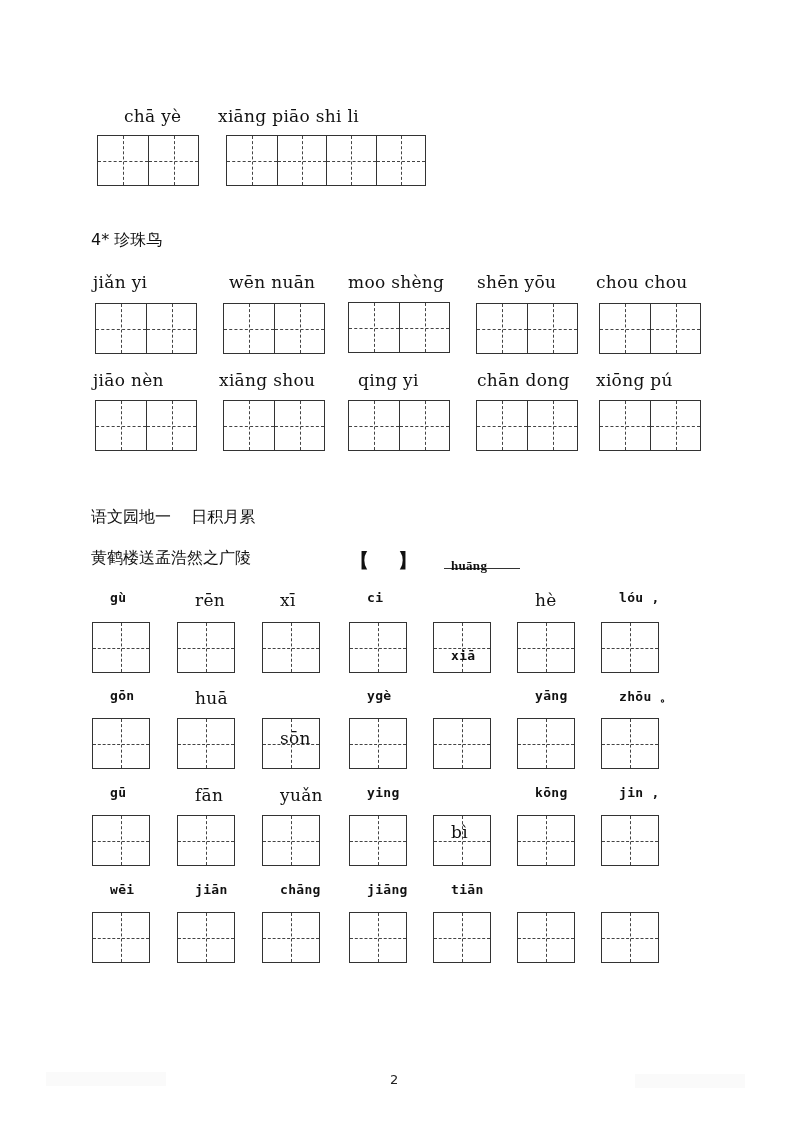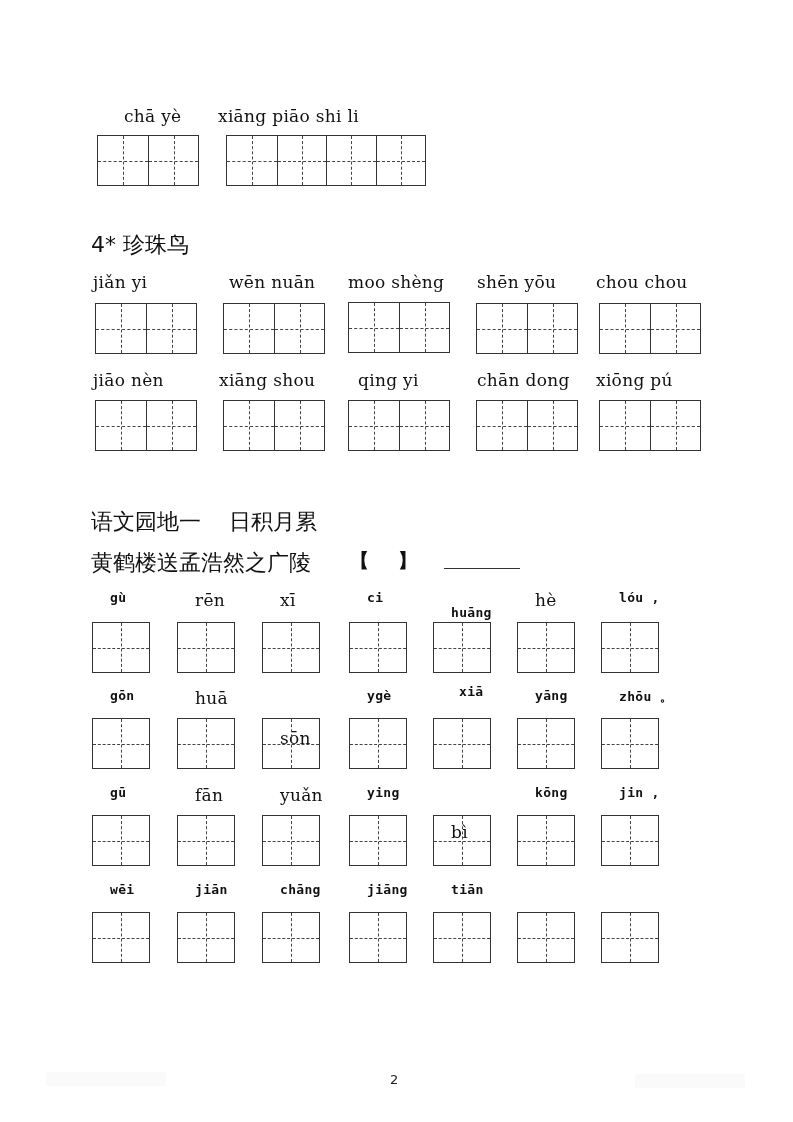--- a/index.html
+++ b/index.html
@@ -7,21 +7,21 @@
     width: 793px; height: 1122px; background: #ffffff; position: relative;
     overflow: hidden; color: #111;
     font-family: "DejaVu Sans", sans-serif;
   }
   .abs { position: absolute; }
   .pinyin {
     position: absolute; font-family: "DejaVu Serif", serif; font-size: 17px;
     white-space: nowrap; color: #111; letter-spacing: 0.3px;
   }
   .pinyin.bold { font-family: "DejaVu Sans Mono", monospace; font-weight: bold; font-size: 13px; }
-  .heading { position: absolute; font-size: 22px; white-space: nowrap; color: #111; }
+  .heading { position: absolute; font-size: 16px; white-space: nowrap; color: #111; }
   .grid {
     position: absolute; border: 1.5px solid #333; box-sizing: border-box; display: flex;
   }
   .cell {
     position: relative; height: 100%; box-sizing: border-box;
   }
   .cell + .cell { border-left: 1.2px solid #333; }
   .cell::before {
     content: ""; position: absolute; left: 50%; top: 0; bottom: 0;
     border-left: 1.2px dashed #444;
@@ -124,21 +124,21 @@
       <div class="cell" style="width: 100%;"></div>
     </div>
     <div class="pinyin" style="left: 280px; top: 590px;">xī</div>
     <div class="grid" style="left: 262px; top: 622px; width: 58px; height: 51px;">
       <div class="cell" style="width: 100%;"></div>
     </div>
     <div class="pinyin bold" style="left: 367px; top: 590px;">ci</div>
     <div class="grid" style="left: 349px; top: 622px; width: 58px; height: 51px;">
       <div class="cell" style="width: 100%;"></div>
     </div>
-    <div class="pinyin bold" style="left: 451px; top: 605px;">huāng</div>
+    <div class="pinyin bold" style="left: 451px; top: 558px; font-family: Liberation Serif, serif;">huāng</div>
     <div class="grid" style="left: 433px; top: 622px; width: 58px; height: 51px;">
       <div class="cell" style="width: 100%;"></div>
     </div>
     <div class="pinyin" style="left: 535px; top: 590px;">hè</div>
     <div class="grid" style="left: 517px; top: 622px; width: 58px; height: 51px;">
       <div class="cell" style="width: 100%;"></div>
     </div>
     <div class="pinyin bold" style="left: 619px; top: 590px;">lóu ,</div>
     <div class="grid" style="left: 601px; top: 622px; width: 58px; height: 51px;">
       <div class="cell" style="width: 100%;"></div>
@@ -152,21 +152,21 @@
       <div class="cell" style="width: 100%;"></div>
     </div>
     <div class="pinyin" style="left: 280px; top: 688px; margin-top: 40px;">sōn</div>
     <div class="grid" style="left: 262px; top: 718px; width: 58px; height: 51px;">
       <div class="cell" style="width: 100%;"></div>
     </div>
     <div class="pinyin bold" style="left: 367px; top: 688px;">ygè</div>
     <div class="grid" style="left: 349px; top: 718px; width: 58px; height: 51px;">
       <div class="cell" style="width: 100%;"></div>
     </div>
-    <div class="pinyin bold" style="left: 451px; top: 684px; margin-left: 8px;">xiā</div>
+    <div class="pinyin bold" style="left: 451px; top: 648px;">xiā</div>
     <div class="grid" style="left: 433px; top: 718px; width: 58px; height: 51px;">
       <div class="cell" style="width: 100%;"></div>
     </div>
     <div class="pinyin bold" style="left: 535px; top: 688px;">yāng</div>
     <div class="grid" style="left: 517px; top: 718px; width: 58px; height: 51px;">
       <div class="cell" style="width: 100%;"></div>
     </div>
     <div class="pinyin bold" style="left: 619px; top: 688px;">zhōu 。</div>
     <div class="grid" style="left: 601px; top: 718px; width: 58px; height: 51px;">
       <div class="cell" style="width: 100%;"></div>

